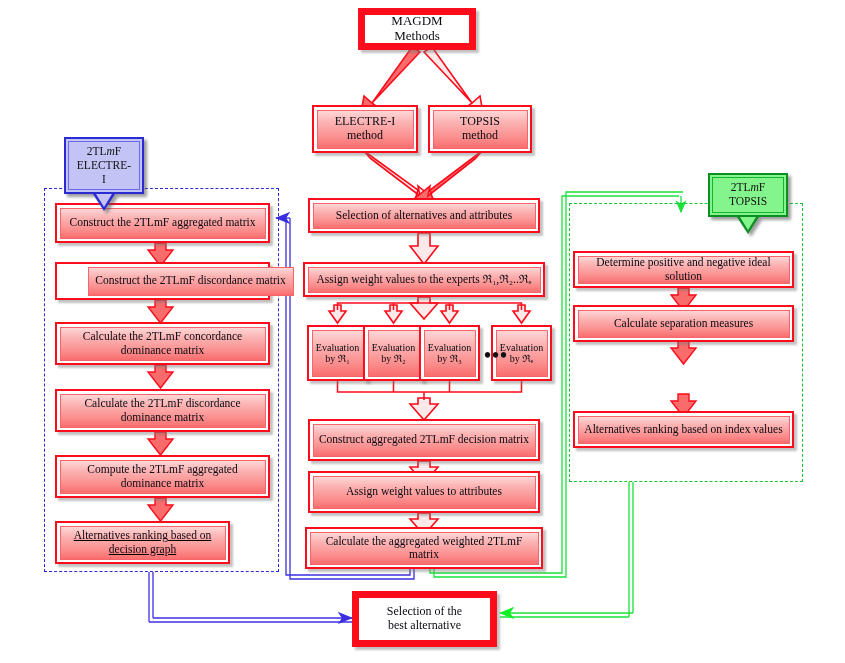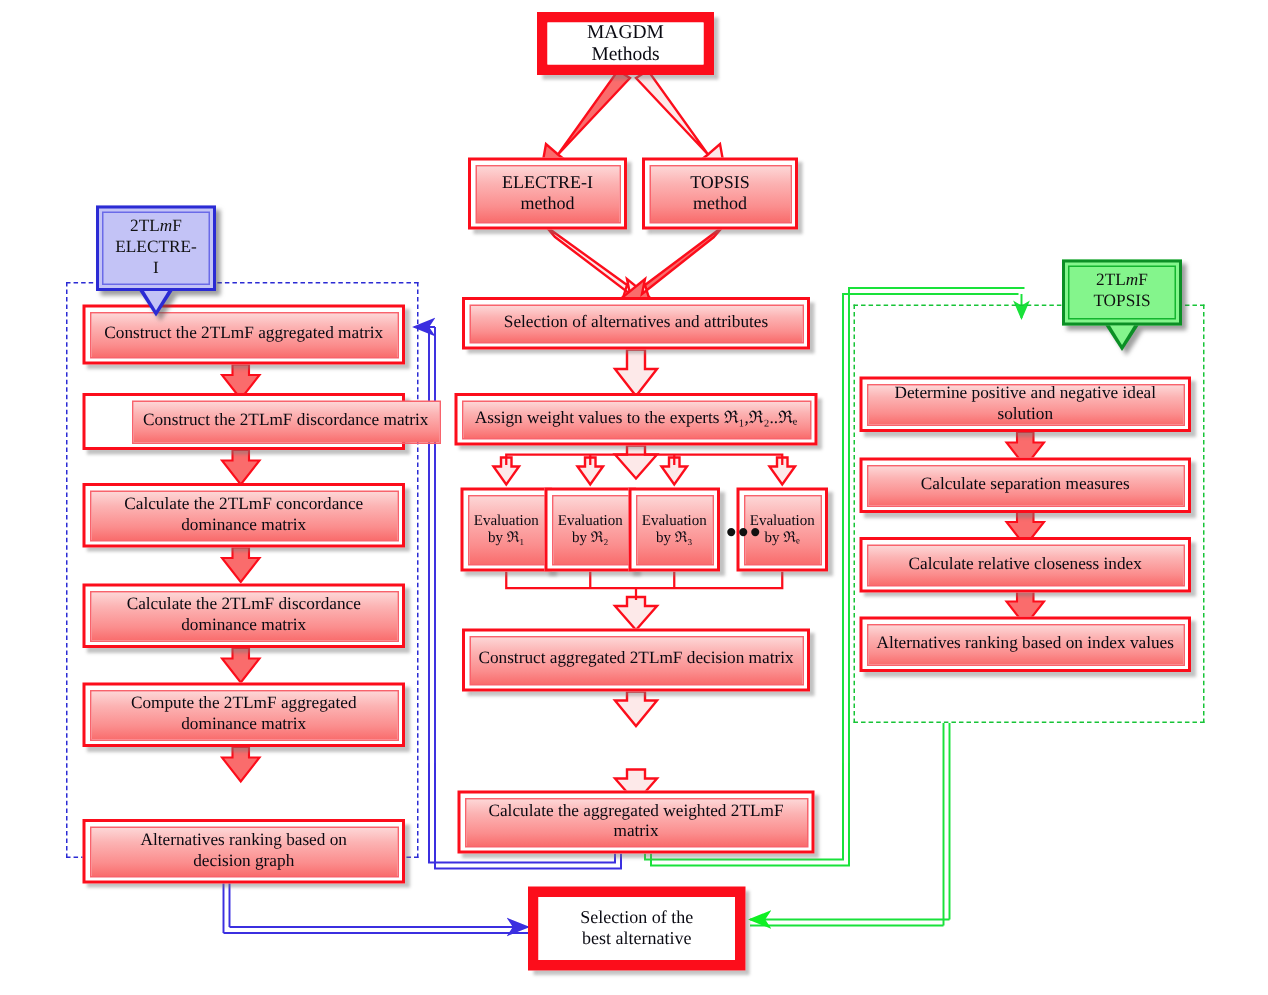--- a/index.html
+++ b/index.html
@@ -246,20 +246,23 @@
   <div class="rbox" style="left:491px;top:325px;width:61px;height:56px;">
     <div class="inner t10" style="flex-direction:column;">
       <span>Evaluation</span>
       <span>by ℜₑ</span>
     </div>
   </div>
 
   <div class="rbox" style="left:308px;top:419px;width:232px;height:42px;">
     <div class="inner t11">Construct aggregated 2TLmF decision matrix</div>
   </div>
+  <div class="rbox" style="left:308px;top:471px;width:232px;height:42px;">
+    <div class="inner t11">Assign weight values to attributes</div>
+  </div>
   <div class="rbox" style="left:305px;top:527px;width:238px;height:42px;">
     <div class="inner t11">Calculate the aggregated weighted 2TLmF matrix</div>
   </div>
 
   <div class="callout" style="left:64px;top:137px;width:80px;">
     <div class="body">
       <div class="in">
         <span>2TL<i>m</i>F</span><br>
         <span>ELECTRE-I</span>
       </div>
@@ -278,44 +281,41 @@
 dominance matrix</div>
   </div>
   <div class="rbox" style="left:55px;top:389px;width:215px;height:43px;">
     <div class="inner t11" style="white-space:pre-line;">Calculate the 2TLmF discordance
 dominance matrix</div>
   </div>
   <div class="rbox" style="left:55px;top:455px;width:215px;height:43px;">
     <div class="inner t11" style="white-space:pre-line;">Compute the 2TLmF aggregated
 dominance matrix</div>
   </div>
-  <div class="rbox" style="left:55px;top:546px;width:215px;height:43px;">
+  <div class="rbox" style="left:55px;top:521px;width:175px;height:43px;text-decoration:underline;">
     <div class="inner t11" style="white-space:pre-line;">Alternatives ranking based on
 decision graph</div>
   </div>
 
   <div class="callout green" style="left:708px;top:173px;width:80px;">
     <div class="body">
       <div class="in">
         <span>2TL<i>m</i>F</span><br>
         <span>TOPSIS</span>
       </div>
     </div>
     <div class="tail"></div>
   </div>
 
   <div class="rbox" style="left:573px;top:251px;width:221px;height:37px;">
     <div class="inner t11">Determine positive and negative ideal solution</div>
   </div>
   <div class="rbox" style="left:573px;top:305px;width:221px;height:37px;">
     <div class="inner t11">Calculate separation measures</div>
   </div>
-  <div class="rbox" style="left:573px;top:358px;width:221px;height:37px;">
-    <div class="inner t11">Calculate relative closeness index</div>
-  </div>
   <div class="rbox" style="left:573px;top:411px;width:221px;height:37px;">
     <div class="inner t11">Alternatives ranking based on index values</div>
   </div>
 
   <div class="rbox flat" style="left:352px;top:591px;width:145px;height:56px;">
     <div class="inner t12" style="white-space:pre-line;">Selection of the
 best alternative</div>
   </div>
 
 </div>

